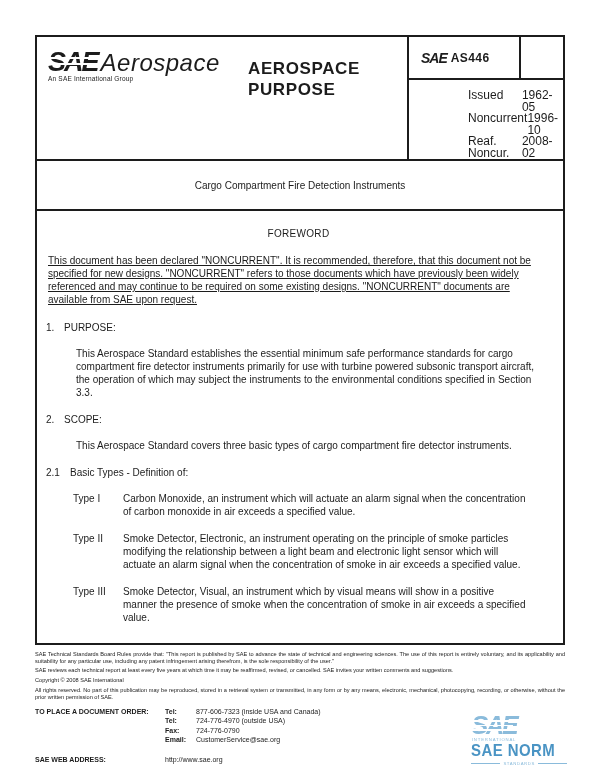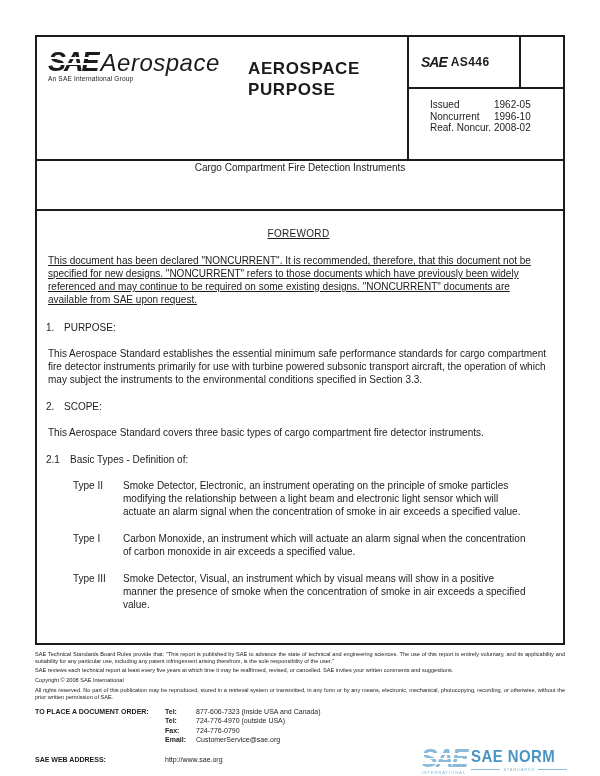--- a/index.html
+++ b/index.html
@@ -22,53 +22,53 @@
   .logo-stripe { position:absolute; left:0; width:54px; height:2px; background:#ffffff; pointer-events:none; }
   .logo-stripe.s1 { top:8px; } .logo-stripe.s2 { top:14px; }
   .logo-tag { font-size:6.5px; margin-top:0; letter-spacing:0.2px; }
   .doc-type { position:absolute; left:211px; top:21px; font-size:17px; font-weight:bold; line-height:21px; letter-spacing:0.6px; }
   .hdr-right { width:156px; border-left:2px solid #1c1c1c; display:flex; flex-direction:column; }
   .docnum-row { height:52px; border-bottom:2px solid #1c1c1c; display:flex; }
   .docnum-cell { flex:1; display:flex; align-items:center; padding-left:12px; }
   .docnum-sae { font-weight:bold; font-style:italic; font-size:14px; letter-spacing:-1px; }
   .docnum-num { font-weight:bold; font-size:12px; margin-left:4px; letter-spacing:0.4px; }
   .corner-cell { width:44px; border-left:2px solid #1c1c1c; }
-  .dates { padding:10px 4px 0 21px; font-size:10px; line-height:11.5px; }
+  .dates { padding:10px 4px 0 11px; font-size:12px; line-height:11.5px;margin-left:48px; }
   .date-row { display:flex; }
   .date-label { width:64px; }
   
   .title-band {
-    height:50px; border-bottom:2px solid #1c1c1c; display:flex; flex-direction:row;
+    height:50px; border-bottom:2px solid #1c1c1c; display:flex; flex-direction:column;
     justify-content:center; text-align:center; font-size:10px; line-height:13px;
   }
   
   .body-box { flex:1; padding:16px 12px 0 9px; font-size:10px; line-height:13px; }
-  .foreword-h { text-align:center; margin-bottom:14px; letter-spacing:0.3px;text-decoration:underline; }
+  .foreword-h { text-align:center; margin-bottom:14px; letter-spacing:0.3px; }
   .para { margin-bottom:15px; padding-left:2px; padding-right:2px;text-decoration:underline; }
   .section-h { display:flex; margin-bottom:13px; }
   .section-num { width:18px; flex-shrink:0; }
-  .section-body { margin-left:2px; margin-bottom:14px; padding-right:4px; }
+  .section-body { margin-left:30px; margin-bottom:14px; padding-right:4px; }
   .sub-h .section-num { width:24px; }
   .type-row { display:flex; margin-left:27px; margin-bottom:14px; }
   .type-label { width:50px; flex-shrink:0; }
   .type-text { flex:1; padding-right:22px; }
   
   .footer { position:absolute; left:35px; top:651px; width:530px; }
   .legal { font-size:5.6px; line-height:6.9px; text-align:justify; color:#222; }
   .legal2 { margin-top:2px; text-align:left; }
   .copyright { font-size:5.6px; margin-top:3.5px; }
   .rights { margin-top:3.5px; font-size:5.6px; line-height:6.9px; text-align:justify; color:#222; }
   .order { display:flex; margin-top:6px; font-size:7px; line-height:9.5px; }
   .order-label { width:130px; font-weight:bold; flex-shrink:0; }
   .order-line { display:flex; }
   .ol-label { width:31px; font-weight:bold; flex-shrink:0; }
   .web-row { display:flex; font-size:7px; line-height:9.5px; margin-top:10px; }
   .web-label { width:130px; font-weight:bold; flex-shrink:0; }
   
-  .norm-logo { position:absolute; right:33px; bottom:1px; display:flex; align-items:flex-start; }
+  .norm-logo { position:absolute; right:33px; bottom:10px; display:flex; align-items:flex-start;flex-direction:column; }
   .norm-sae-wrap { position:relative; text-align:center; margin-right:5px; }
   .norm-sae { font-size:25px; font-weight:bold; font-style:italic; color:#8abbdb; letter-spacing:-2px; line-height:21px; display:block; }
   .norm-stripe { position:absolute; left:-2px; width:44px; height:1.6px; background:#ffffff; pointer-events:none; }
   .n1{top:5px;} .n2{top:9.5px;} .n3{top:14px;}
   .norm-intl { font-size:4.3px; color:#8abbdb; letter-spacing:0.8px; display:block; margin-top:1px; }
   .norm-right { padding-top:1px; }
   .norm-text { font-size:17px; font-weight:bold; color:#4a94c4; line-height:16px; transform:scaleX(0.88); transform-origin:left; white-space:nowrap; letter-spacing:0.5px; }
   .norm-sub { display:flex; align-items:center; margin-top:2px; }
   .norm-sub .line { flex:1; height:1px; background:#8abbdb; }
   .norm-sub-text { font-size:4.3px; color:#8abbdb; letter-spacing:0.6px; padding:0 3px; }
@@ -138,26 +138,26 @@
       <span>SCOPE:</span>
     </div>
     <div class="section-body">This Aerospace Standard covers three basic types of cargo compartment fire detector instruments.</div>
 
     <div class="section-h sub-h">
       <span class="section-num">2.1</span>
       <span>Basic Types - Definition of:</span>
     </div>
 
     <div class="type-row">
+      <span class="type-label">Type I</span>
+      <span class="type-text">Carbon Monoxide, an instrument which will actuate an alarm signal when the concentration of carbon monoxide in air exceeds a specified value.</span>
+    </div>
+    <div class="type-row">
       <span class="type-label">Type II</span>
       <span class="type-text">Smoke Detector, Electronic, an instrument operating on the principle of smoke particles modifying the relationship between a light beam and electronic light sensor which will actuate an alarm signal when the concentration of smoke in air exceeds a specified value.</span>
-    </div>
-    <div class="type-row">
-      <span class="type-label">Type I</span>
-      <span class="type-text">Carbon Monoxide, an instrument which will actuate an alarm signal when the concentration of carbon monoxide in air exceeds a specified value.</span>
     </div>
     <div class="type-row">
       <span class="type-label">Type III</span>
       <span class="type-text">Smoke Detector, Visual, an instrument which by visual means will show in a positive manner the presence of smoke when the concentration of smoke in air exceeds a specified value.</span>
     </div>
   </div>
 </div>
 
 <div class="footer">
   <div class="legal">SAE Technical Standards Board Rules provide that: "This report is published by SAE to advance the state of technical and engineering sciences.  The use of this report is entirely voluntary, and its applicability and suitability for any particular use, including any patent infringement arising therefrom, is the sole responsibility of the user."</div>

